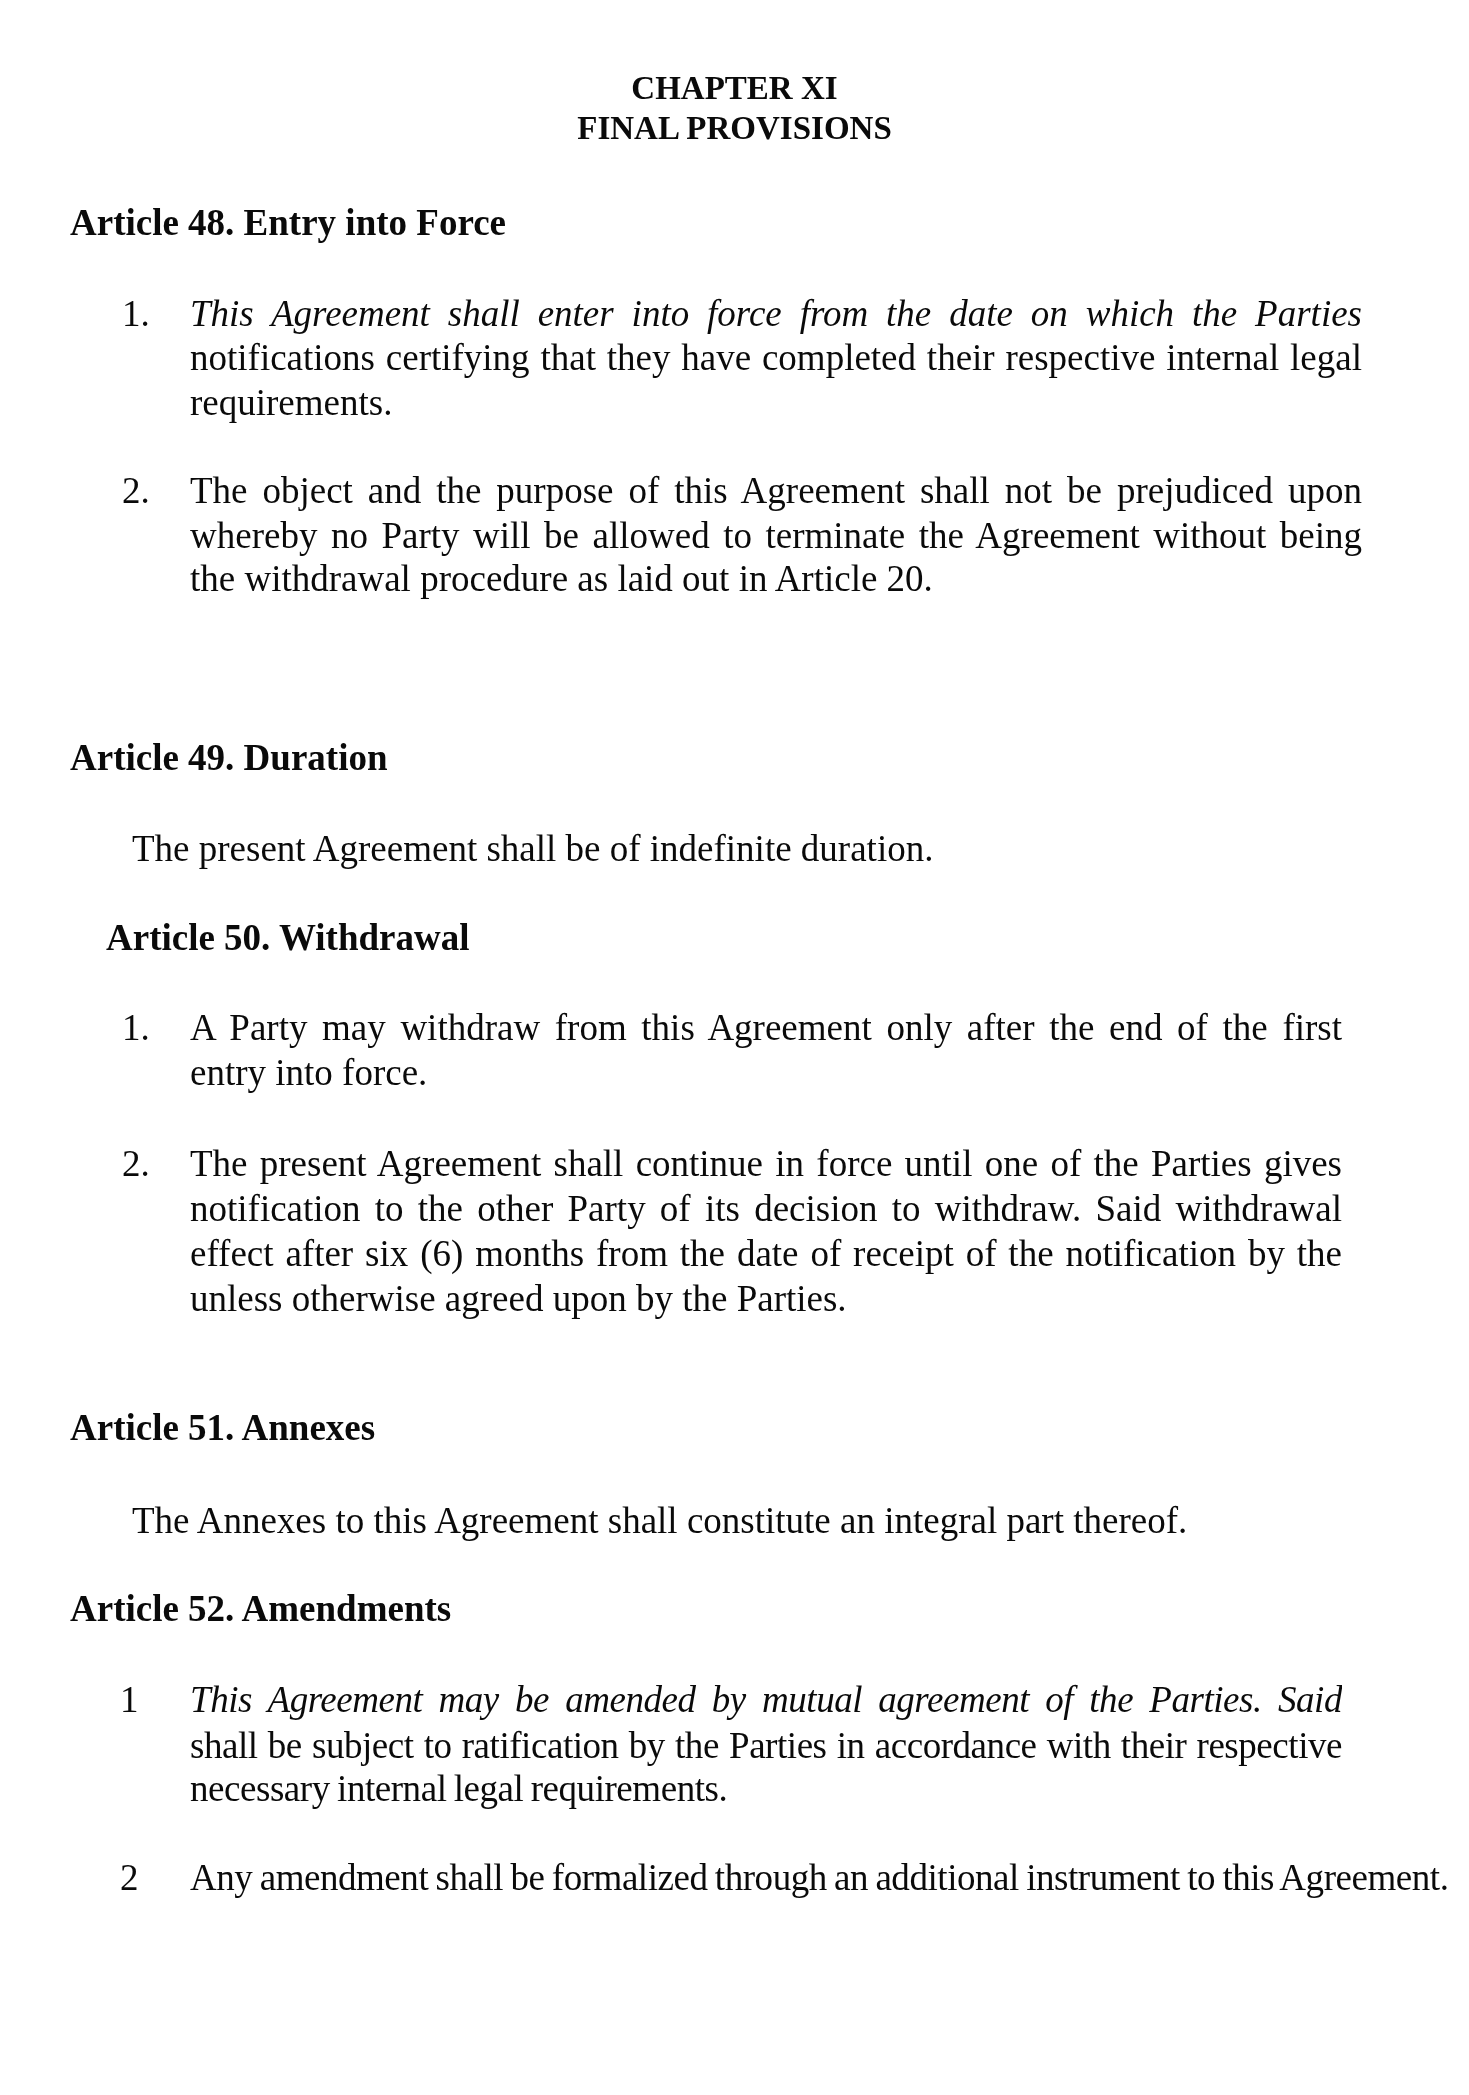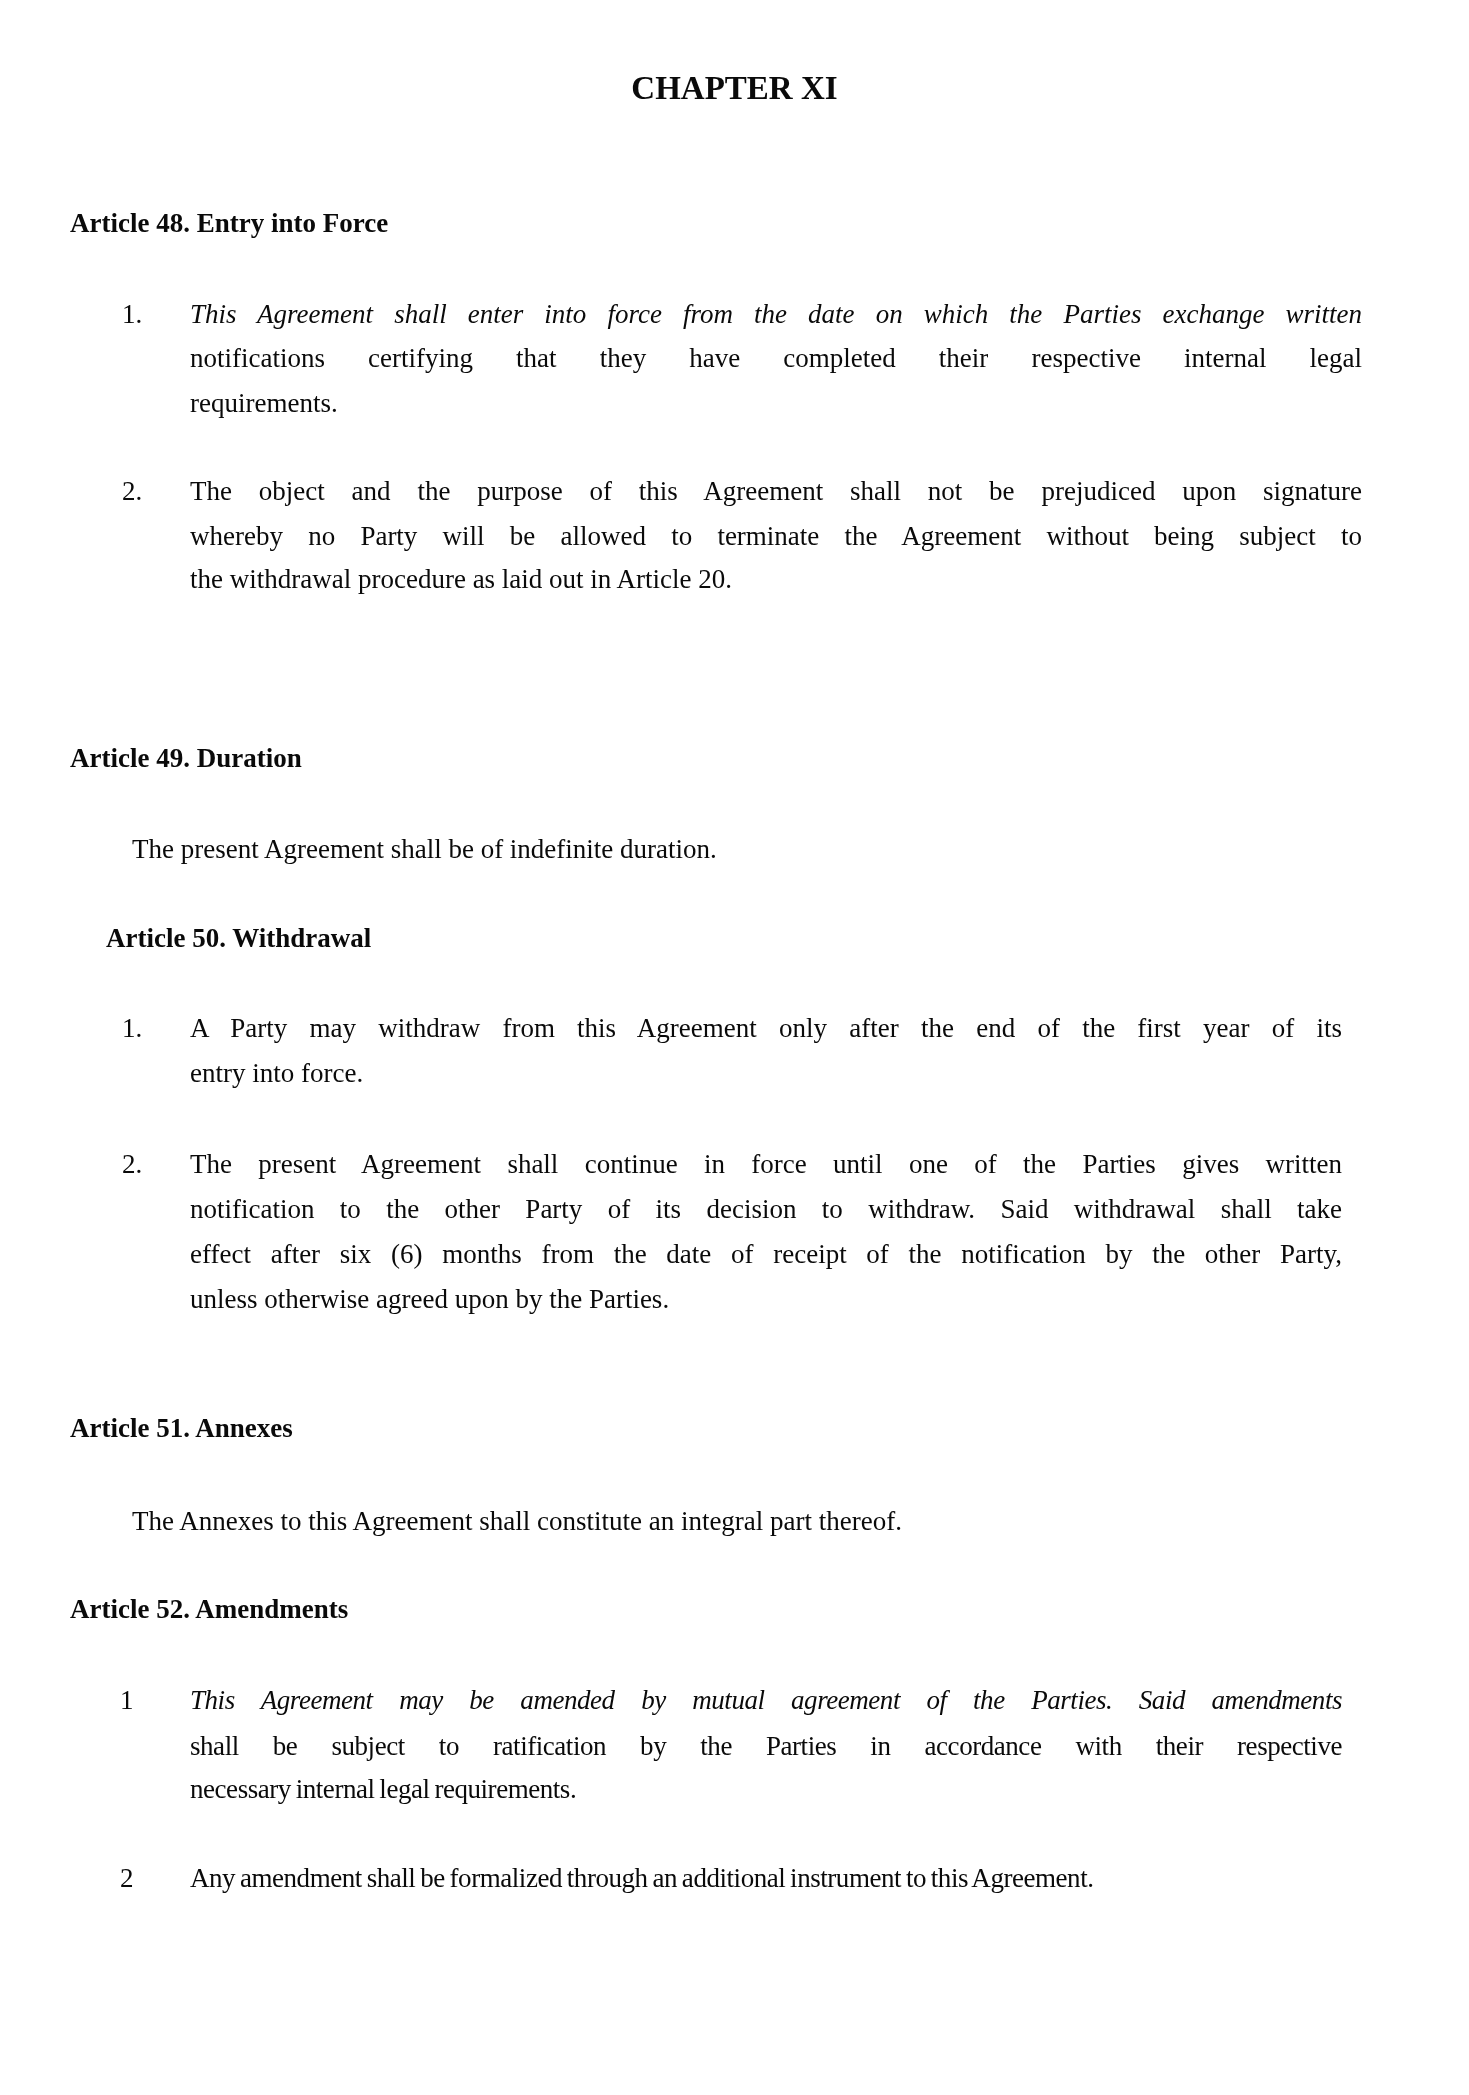--- a/index.html
+++ b/index.html
@@ -1,31 +1,32 @@
 <!DOCTYPE html>
 <html><head>
 <meta charset="utf-8">
 <style>
   html, body { margin: 0; padding: 0; background: #ffffff; }
   body { width: 1469px; height: 2095px; position: relative; overflow: hidden;
          font-family: "Liberation Serif", "DejaVu Serif", serif; color: #0a0a0a; }
   .page { position: absolute; left: 0; top: 0; width: 1469px; height: 2095px; background: #ffffff; }
-  .ln { position: absolute; white-space: nowrap; font-size: 27px; line-height: 44px; height: 44px; }
+  .ln { position: absolute; white-space: nowrap; font-size: 37px; line-height: 44px; height: 44px; }
   .center { left: 0; width: 1469px; text-align: center; font-weight: bold; font-size: 33px; }
   .heading { left: 70px; font-weight: bold; }
   .num { left: 122px; }
   .just { text-align: justify; text-align-last: justify; white-space: normal; overflow: hidden; }
   .plain { text-align: left; }
   .condensed { letter-spacing: -0.45px; word-spacing: -1.5px; }
 </style>
 </head>
 <body>
 
 <div class="page">
   <div class="ln center" style="top:66px">CHAPTER XI</div>
+  <div class="ln center" style="top:106px">FINAL PROVISIONS</div>
   <div id="content">
       <div class="ln heading" style="top: 201px;">Article 48. Entry into Force</div>
       <div class="ln num" style="top: 292px; left: 122px;">1.</div>
       <div class="ln just" style="top: 292px; left: 190px; width: 1172px; font-style: italic;">This Agreement shall enter into force from the date on which the Parties exchange written</div>
       <div class="ln just" style="top: 336px; left: 190px; width: 1172px;">notifications certifying that they have completed their respective internal legal</div>
       <div class="ln plain" style="top: 381px; left: 190px;">requirements.</div>
       <div class="ln num" style="top: 469px; left: 122px;">2.</div>
       <div class="ln just" style="top: 469px; left: 190px; width: 1172px;">The object and the purpose of this Agreement shall not be prejudiced upon signature</div>
       <div class="ln just" style="top: 514px; left: 190px; width: 1172px;">whereby no Party will be allowed to terminate the Agreement without being subject to</div>
       <div class="ln plain" style="top: 557px; left: 190px;">the withdrawal procedure as laid out in Article 20.</div>

